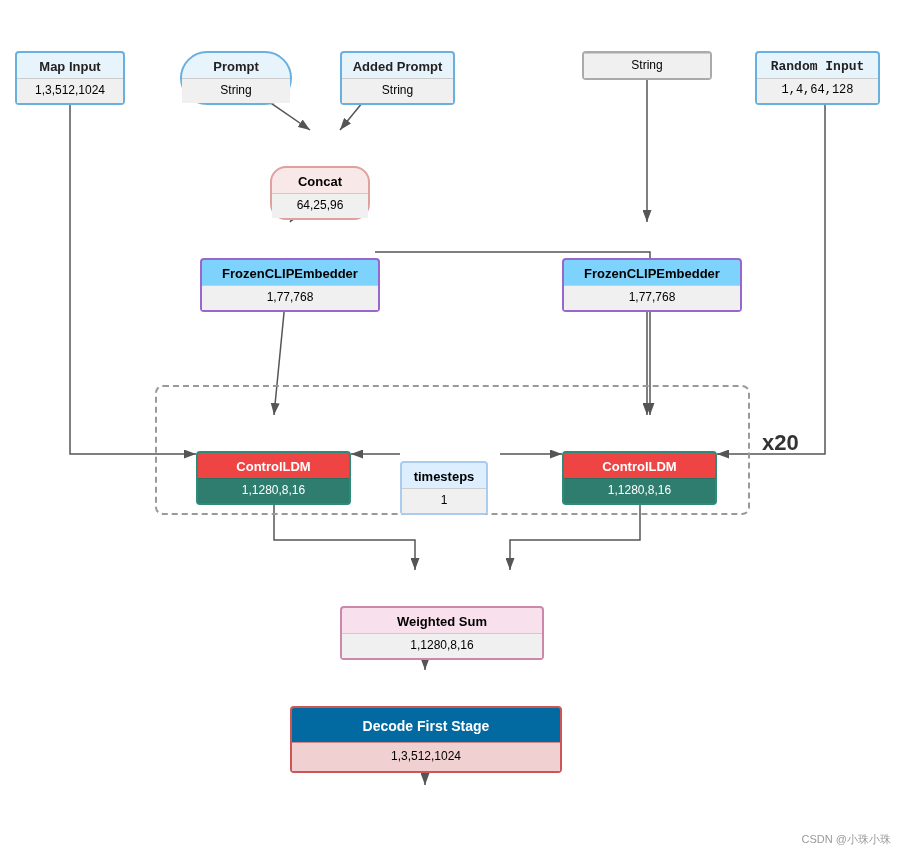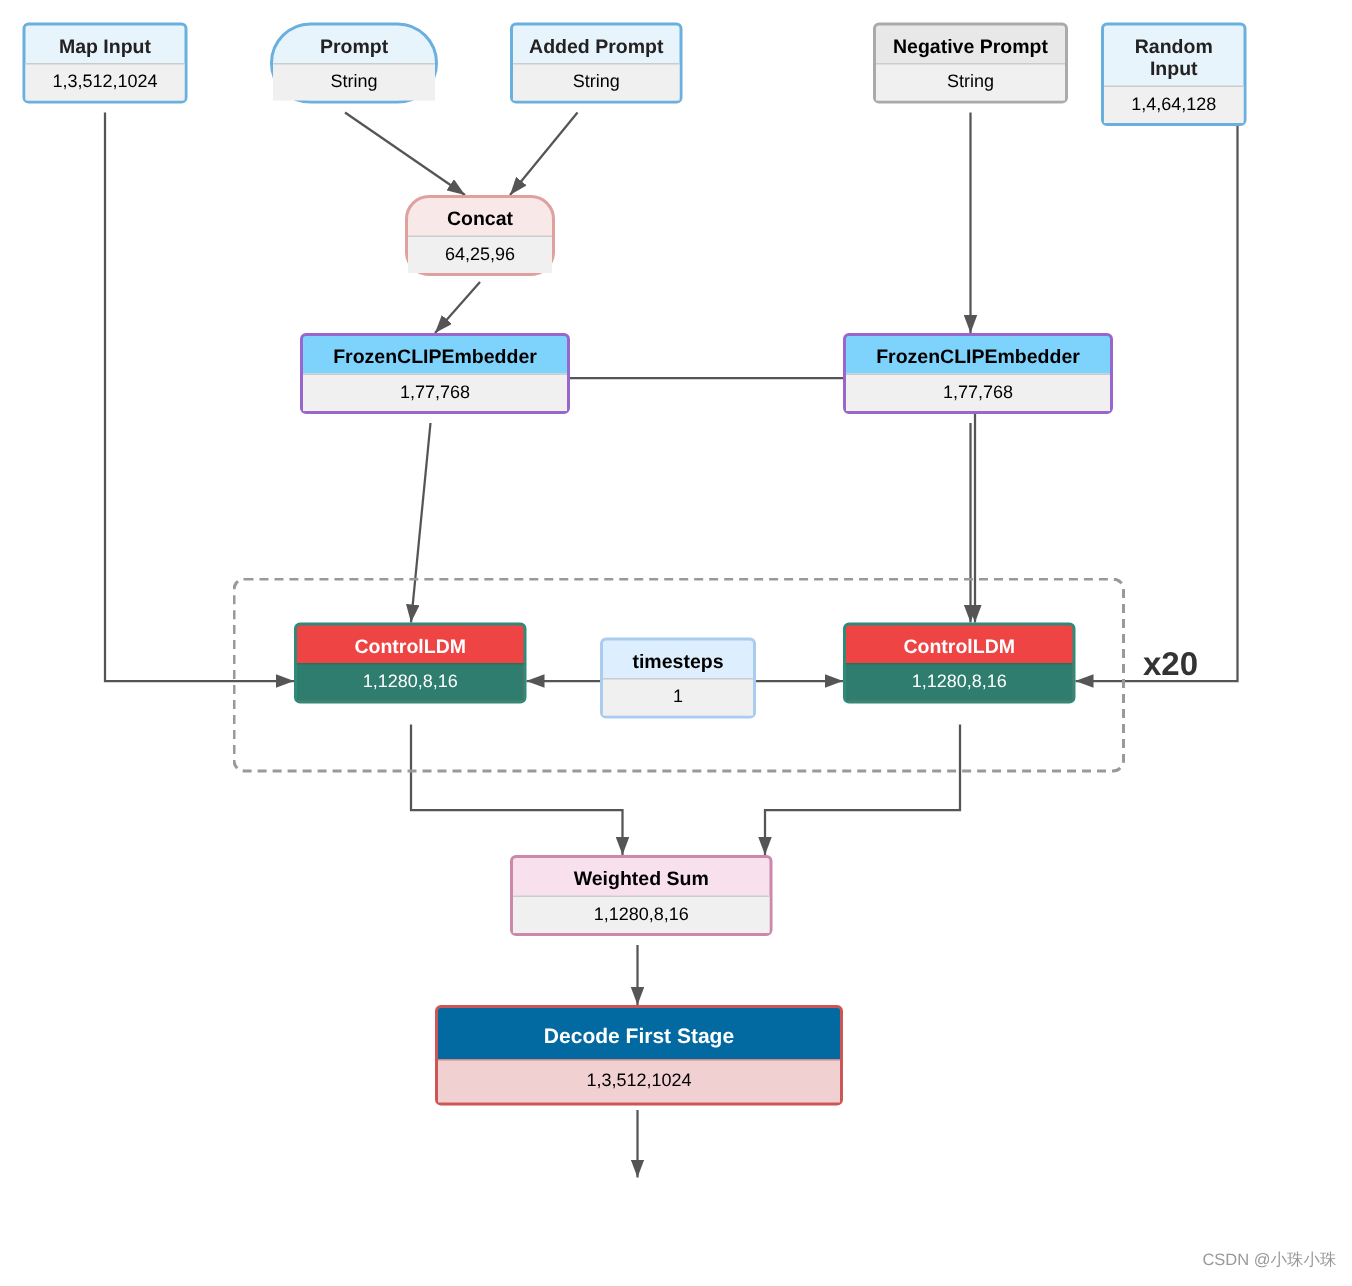--- a/index.html
+++ b/index.html
@@ -15,20 +15,21 @@
     .diagram-container {
       position: relative;
       width: 901px;
       height: 857px;
     }
     .node {
       position: absolute;
       border: 2px solid;
       text-align: center;
       border-radius: 4px;
+      margin-top: 36px;
     }
     .node-title {
       font-weight: bold;
       padding: 6px 8px 4px;
     }
     .node-value {
       font-size: 12px;
       padding: 4px 8px 6px;
       background: #f0f0f0;
       border-top: 1px solid #ccc;
@@ -186,25 +187,24 @@
     <div class="node-title">Prompt</div>
     <div class="node-value">String</div>
   </div>
 
   <div class="node node-blue" style="left:340px; top:15px; width:115px;">
     <div class="node-title">Added Prompt</div>
     <div class="node-value">String</div>
   </div>
 
   <div class="node node-gray" style="left:582px; top:15px; width:130px;">
-    <div class="node-title">Negative Prompt</div>
     <div class="node-value">String</div>
   </div>
 
-  <div class="node node-blue" style="left:734px; top:15px; width:97px;">
+  <div class="node node-blue" style="left:755px; top:15px; width:125px;font-family:Liberation Mono, monospace;">
     <div class="node-title">Random Input</div>
     <div class="node-value">1,4,64,128</div>
   </div>
 
   <div class="node node-pink" style="left:270px; top:130px; width:100px;border-radius:16px;">
     <div class="node-title">Concat</div>
     <div class="node-value">64,25,96</div>
   </div>
 
   <div class="node node-purple" style="left:200px; top:222px; width:180px;">
@@ -215,31 +215,31 @@
   <div class="node node-purple" style="left:562px; top:222px; width:180px;">
     <div class="node-title">FrozenCLIPEmbedder</div>
     <div class="node-value">1,77,768</div>
   </div>
 
   <div class="node node-teal" style="left:196px; top:415px; width:155px;">
     <div class="node-title">ControlLDM</div>
     <div class="node-value">1,1280,8,16</div>
   </div>
 
-  <div class="node node-lightblue" style="left:400px; top:425px; width:104px;">
+  <div class="node node-lightblue" style="left:400px; top:425px; width:88px;">
     <div class="node-title">timesteps</div>
     <div class="node-value">1</div>
   </div>
 
   <div class="node node-teal" style="left:562px; top:415px; width:155px;">
     <div class="node-title">ControlLDM</div>
     <div class="node-value">1,1280,8,16</div>
   </div>
 
-  <div class="node node-weighted" style="left:340px; top:570px; width:175px;">
+  <div class="node node-weighted" style="left:340px; top:570px; width:204px;">
     <div class="node-title">Weighted Sum</div>
     <div class="node-value">1,1280,8,16</div>
   </div>
 
   <div class="node node-decode" style="left:290px; top:670px; width:272px; background:#e86060; border-color:#cc5555;">
     <div class="node-decode-title" style="font-weight:bold; font-size:14px;">Decode First Stage</div>
     <div class="node-decode-value">1,3,512,1024</div>
   </div>
 
   <div class="watermark">CSDN @小珠小珠</div>

